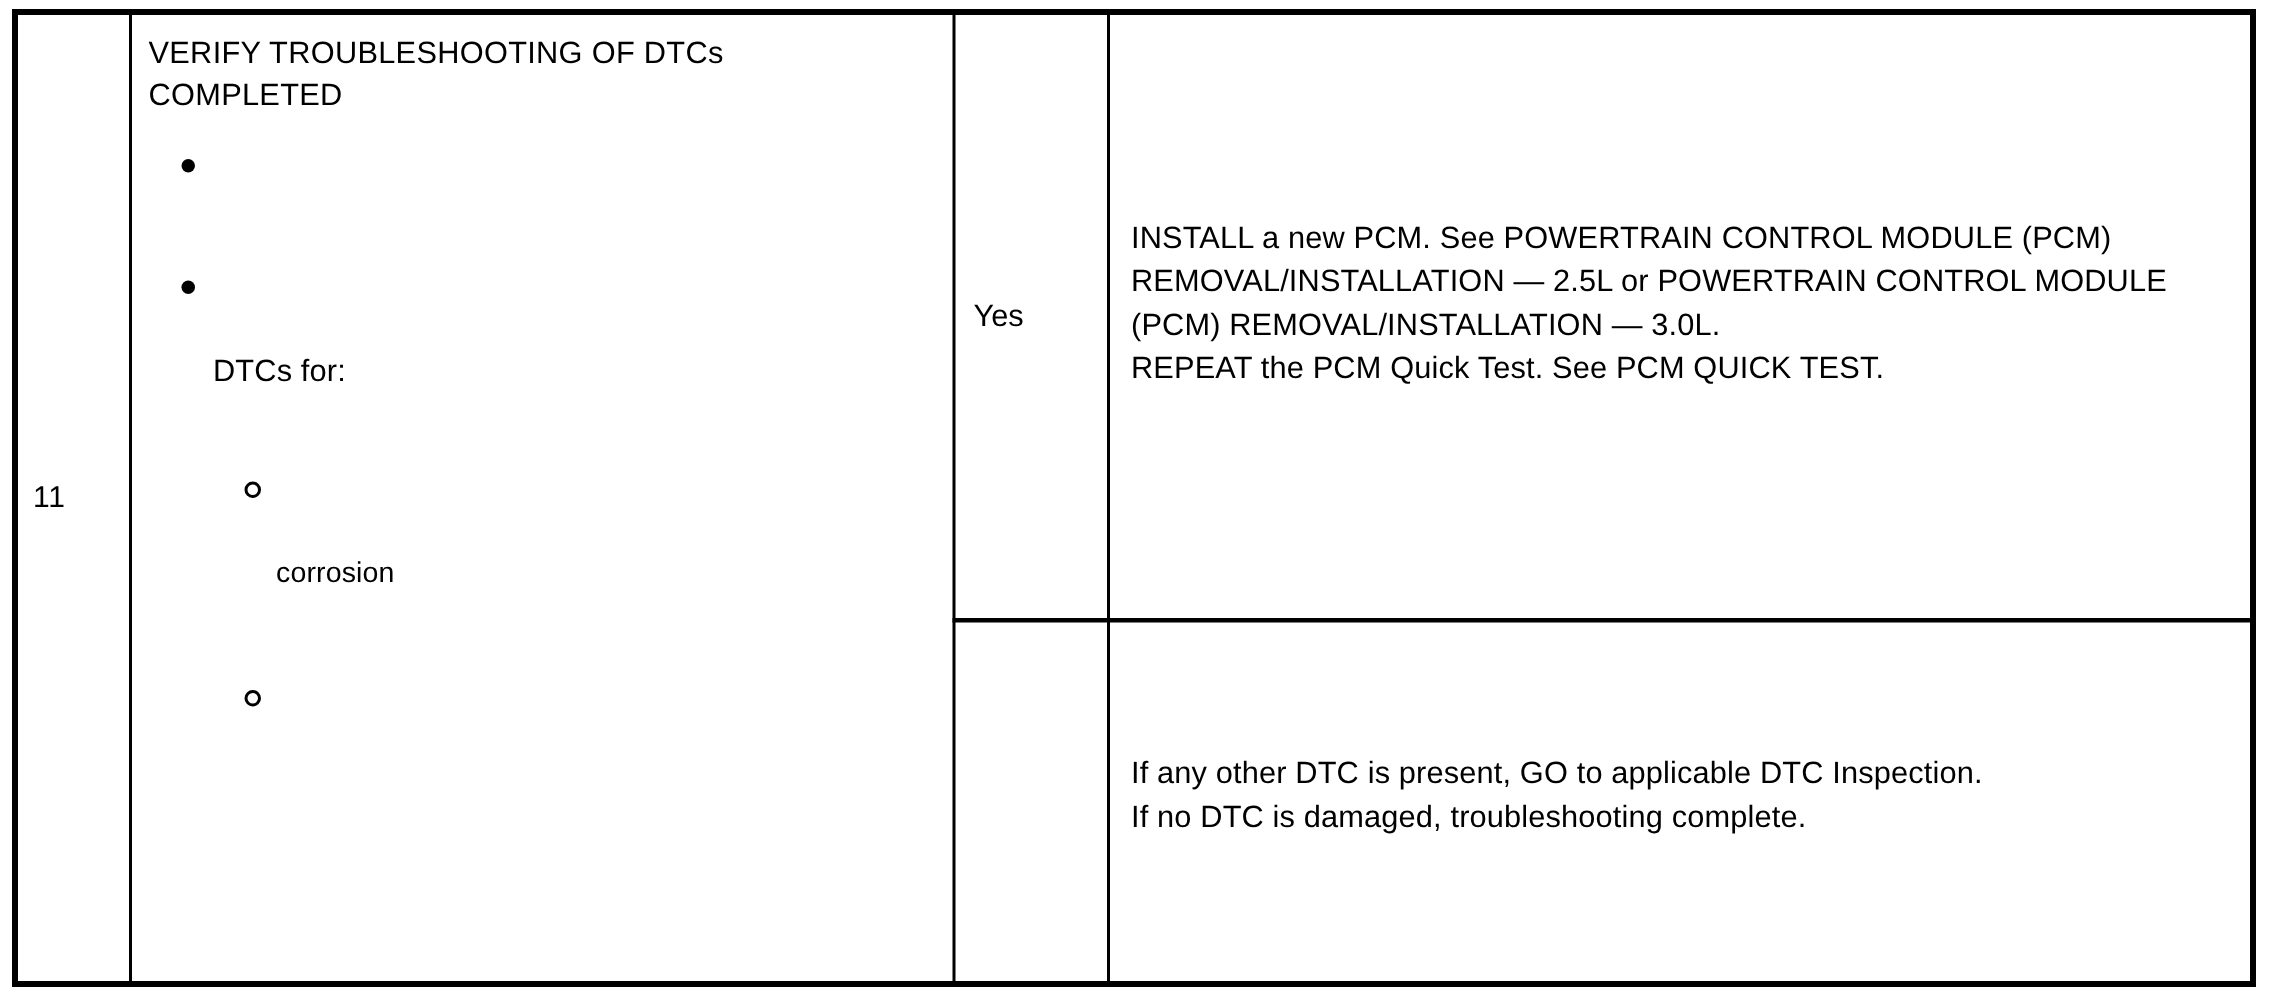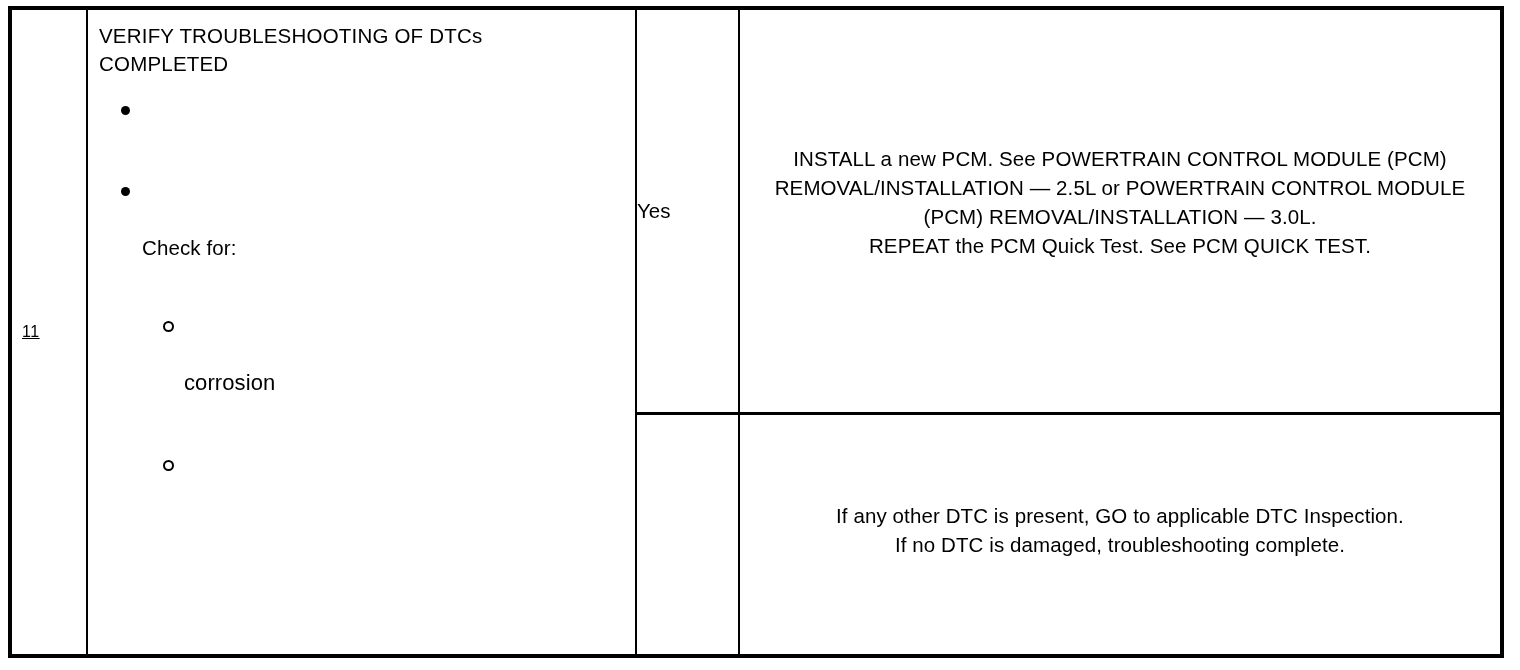--- a/index.html
+++ b/index.html
@@ -69,24 +69,23 @@
     left: 0;
     top: 0;
     width: 74px;
     height: 100%;
     display: flex;
     align-items: center;
     justify-content: flex-start;
   }
   .step-number {
     padding-left: 10px;
-    font-size: 16px;
+    font-size: 20px;
     line-height: 1;
     letter-spacing: 0.5px;
-    text-decoration: underline;
   }
 
   
   .action-cell {
     position: absolute;
     left: 76px;
     top: 0;
     width: 547px;
     height: 100%;
     padding: 12px 12px 0 11px;
@@ -128,21 +127,21 @@
   
   .sub-list {
     list-style: none;
     margin: 19px 0 6px 0;
     padding: 0;
   }
   .sub-item {
     position: relative;
     padding-left: 42px;
     margin-bottom: 23px;
-    font-size: 22px;
+    font-size: 19px;
     line-height: 29px;
   }
   .sub-item:last-child { margin-bottom: 0; }
   .sub-item > .marker-circle {
     position: absolute;
     left: 21px;
     top: 11px;
     width: 7px;
     height: 7px;
     border: 2.5px solid #000000;
@@ -153,40 +152,40 @@
   
   .answer-cell {
     position: absolute;
     left: 625px;
     width: 101px;
     display: flex;
     align-items: center;
     justify-content: flex-start;
   }
   .answer-cell .answer-label {
-    padding-left: 0;
+    padding-left: 12px;
     font-size: 20.5px;
     line-height: 1;
   }
   .answer-yes { top: 0; height: 402px; }
   .answer-no  { top: 405px; bottom: 0; }
 
   
   .result-cell {
     position: absolute;
     left: 728px;
     right: 0;
     box-sizing: border-box;
     padding: 0 14px 0 14px;
     display: flex;
     flex-direction: column;
     justify-content: center;
   }
-  .result-yes { top: 0; height: 402px; text-align: center; }
-  .result-no  { top: 405px; bottom: 0; text-align: center; }
+  .result-yes { top: 0; height: 402px; }
+  .result-no  { top: 405px; bottom: 0; }
 
   .result-para {
     font-size: 20.5px;
     line-height: 29px;
     letter-spacing: 0.1px;
     margin: 0;
   }
   .result-para + .result-para {
   }
   .result-yes .result-stack { margin-top: -18px; }
@@ -213,21 +212,21 @@
 COMPLETED</div>
 
         <ul class="bullet-list">
 
           <li class="bullet-item">
             <span class="marker-disc"></span>
           </li>
 
           <li class="bullet-item">
             <span class="marker-disc"></span>
-            <span>Check for:</span>
+            <span>DTCs for:</span>
             <ul class="sub-list">
               <li class="sub-item">
                 <span class="marker-circle"></span>
                 <span>corrosion</span>
               </li>
               <li class="sub-item">
                 <span class="marker-circle"></span>
                 
               </li>
             </ul>

